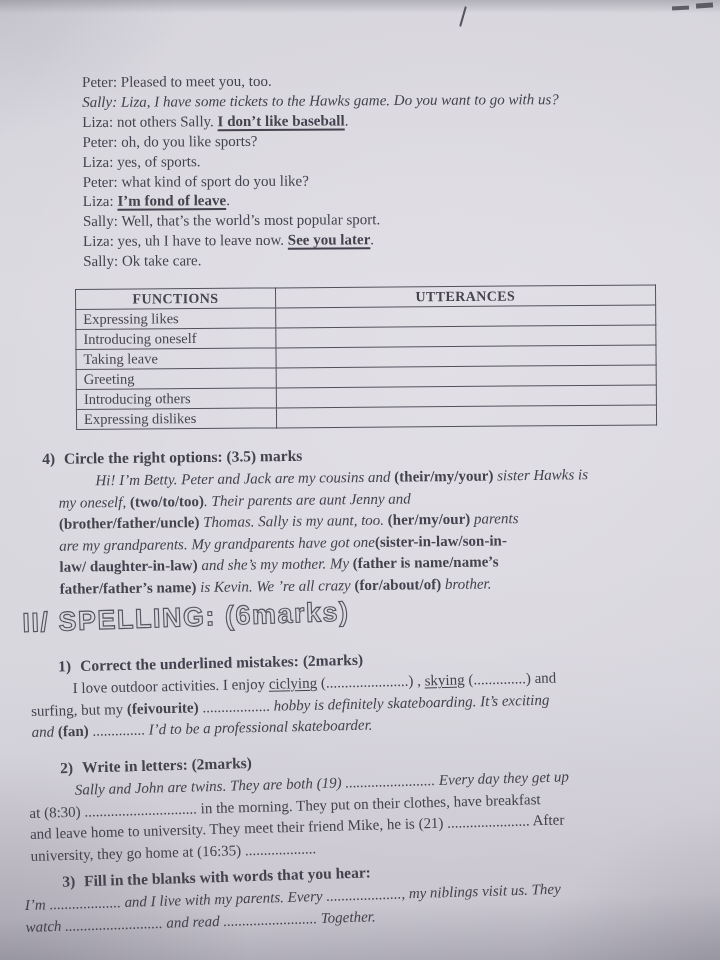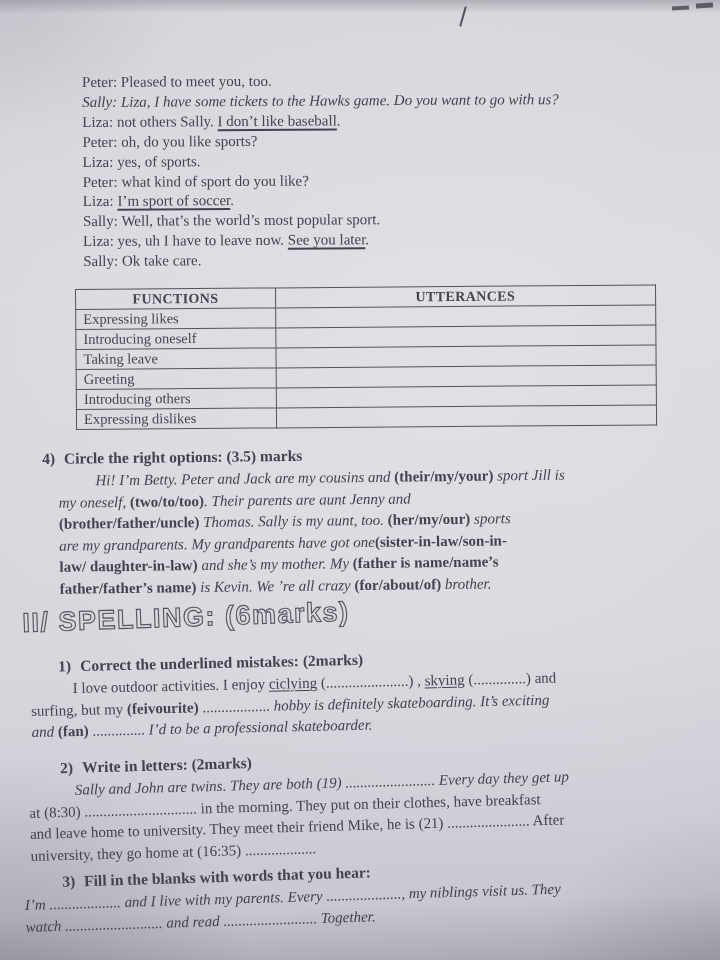--- a/index.html
+++ b/index.html
@@ -13,21 +13,21 @@
       radial-gradient(48% 30% at 100% 102%, rgba(80,78,92,.22), rgba(80,78,92,0) 60%),
       radial-gradient(40% 25% at 0% 0%, rgba(90,88,100,.14), rgba(90,88,100,0) 60%),
       linear-gradient(178deg,#d6d4db 0%,#dbd9e0 30%,#d8d6dd 68%,#cac7d1 93%,#a7a5b0 100%);
     padding-left: 28px;
   }
   .tline{white-space:nowrap;}
   .s-n{font-style:normal;}
   .s-i{font-style:italic;}
   .s-b{font-weight:700;}
   .s-u{text-decoration:underline;text-decoration-thickness:1.3px;text-underline-offset:2px;}
-  .s-bu{font-weight:400;text-decoration:underline;text-decoration-thickness:1.6px;text-underline-offset:2.5px;}
+  .s-bu{font-weight:700;text-decoration:underline;text-decoration-thickness:1.6px;text-underline-offset:2.5px;}
 
   .pen-mark{position:absolute;left:462px;top:6px;width:2px;height:21px;background:#565460;
     transform:rotate(16deg);border-radius:1px;}
   .smudge{position:absolute;background:#4c4b55;filter:blur(.6px);opacity:.85;}
   .smudge.s1{left:672px;top:6px;width:17px;height:4px;transform:rotate(-3deg);}
   .smudge.s2{left:696px;top:3px;width:17px;height:5px;transform:rotate(-4deg);}
 
   .dialogue{position:absolute;left:82px;top:73px;width:580px;
     font-size:15px;line-height:19.9px;transform:rotate(-.35deg);transform-origin:left top;}
 
@@ -73,21 +73,21 @@
   <div class="smudge s1"></div>
   <div class="smudge s2"></div>
 
   <section class="dialogue" id="dialogue-lines">
       <div class="tline"><span class="s-n">Peter: Pleased to meet you, too.</span></div>
       <div class="tline"><span class="s-i">Sally: Liza, I have some tickets to the Hawks game. Do you want to go with us?</span></div>
       <div class="tline"><span class="s-n">Liza: not others Sally. </span><span class="s-bu">I don’t like baseball</span><span class="s-n">.</span></div>
       <div class="tline"><span class="s-n">Peter: oh, do you like sports?</span></div>
       <div class="tline"><span class="s-n">Liza: yes, of sports.</span></div>
       <div class="tline"><span class="s-n">Peter: what kind of sport do you like?</span></div>
-      <div class="tline"><span class="s-n">Liza: </span><span class="s-bu">I’m sport of soccer</span><span class="s-n">.</span></div>
+      <div class="tline"><span class="s-n">Liza: </span><span class="s-bu">I’m fond of leave</span><span class="s-n">.</span></div>
       <div class="tline"><span class="s-n">Sally: Well, that’s the world’s most popular sport.</span></div>
       <div class="tline"><span class="s-n">Liza: yes, uh I have to leave now. </span><span class="s-bu">See you later</span><span class="s-n">.</span></div>
       <div class="tline"><span class="s-n">Sally: Ok take care.</span></div>
     </section>
 
   <table class="ftable">
     <thead>
       <tr>
         <th>FUNCTIONS</th>
         <th>UTTERANCES</th>
@@ -119,23 +119,23 @@
           <td class="utt"></td>
         </tr>
       </tbody>
   </table>
 
   <section class="q q4">
     <div class="qhead">
       <span class="qnum">4)</span><span>Circle  the right options: (3.5) marks</span>
     </div>
     <div class="para" id="q4-lines">
-        <div class="tline"><span class="s-i">Hi! I’m Betty. Peter and Jack are my cousins and </span><span class="s-b">(their/my/your)</span><span class="s-i"> sport Jill is</span></div>
+        <div class="tline"><span class="s-i">Hi! I’m Betty. Peter and Jack are my cousins and </span><span class="s-b">(their/my/your)</span><span class="s-i"> sister Hawks is</span></div>
         <div class="tline"><span class="s-i">my oneself, </span><span class="s-b">(two/to/too)</span><span class="s-i">. Their parents are aunt Jenny and</span></div>
-        <div class="tline"><span class="s-b">(brother/father/uncle)</span><span class="s-i"> Thomas. Sally is my aunt, too. </span><span class="s-b">(her/my/our)</span><span class="s-i"> sports</span></div>
+        <div class="tline"><span class="s-b">(brother/father/uncle)</span><span class="s-i"> Thomas. Sally is my aunt, too. </span><span class="s-b">(her/my/our)</span><span class="s-i"> parents</span></div>
         <div class="tline"><span class="s-i">are my grandparents. My grandparents have got one</span><span class="s-b">(sister-in-law/son-in-</span></div>
         <div class="tline"><span class="s-b">law/ daughter-in-law)</span><span class="s-i"> and she’s my mother. My </span><span class="s-b">(father is name/name’s</span></div>
         <div class="tline"><span class="s-b">father/father’s name)</span><span class="s-i"> is Kevin.  We ’re all crazy </span><span class="s-b">(for/about/of)</span><span class="s-i"> brother.</span></div>
       </div>
   </section>
 
   <h2 class="spelling">II/ SPELLING: (6marks)</h2>
 
   <section class="q q1">
     <div class="qhead">

